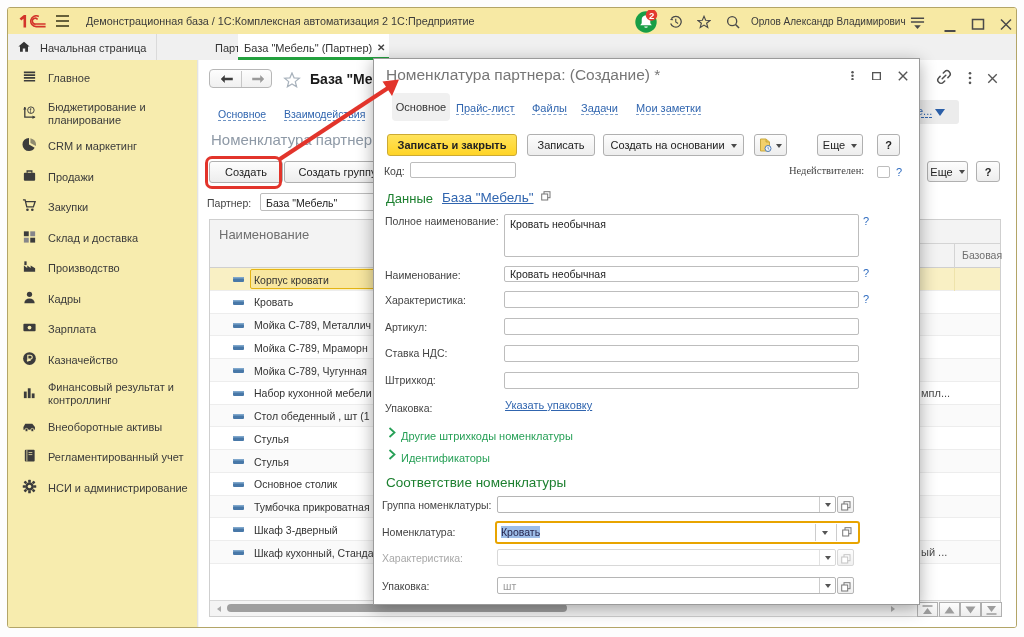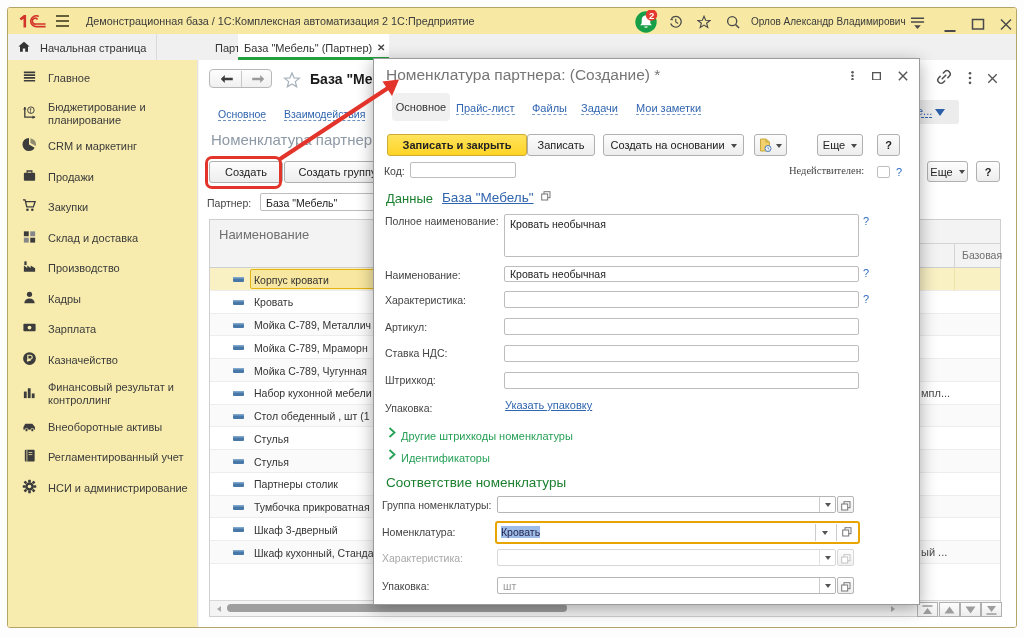--- a/index.html
+++ b/index.html
@@ -301,21 +301,21 @@
             <div class="trow" style="top: 207.39px;">
               <div class="ticon"></div>
               <div class="ttext">Стулья</div>
             </div>
             <div class="trow" style="top: 230.16px; background: rgb(250, 250, 250);">
               <div class="ticon"></div>
               <div class="ttext">Стулья</div>
             </div>
             <div class="trow" style="top: 252.93px;">
               <div class="ticon"></div>
-              <div class="ttext">Партнеры столик</div>
+              <div class="ttext">Основное столик</div>
             </div>
             <div class="trow" style="top: 275.7px; background: rgb(250, 250, 250);">
               <div class="ticon"></div>
               <div class="ttext">Тумбочка прикроватная</div>
             </div>
             <div class="trow" style="top: 298.47px;">
               <div class="ticon"></div>
               <div class="ttext">Шкаф 3-дверный</div>
             </div>
             <div class="trow" style="top: 321.24px; background: rgb(250, 250, 250);">
@@ -390,21 +390,21 @@
     <svg style="position:absolute;left:524px;top:12px;width:10px;height:10px" viewBox="0 0 10 10">
           <path d="M0.8 0.8 L9.2 9.2 M9.2 0.8 L0.8 9.2" stroke="#555" stroke-width="1.4"></path>
         </svg>
 
     <div style="position:absolute;left:18px;top:34px;width:58px;height:28px;background:#f0f0f0;border-radius:4px;text-align:center;line-height:28px;font-size:11px;color:#333;">Основное</div>
     <span class="dlink" style="left:82px;top:43px;">Прайс-лист</span>
     <span class="dlink" style="left:158px;top:43px;">Файлы</span>
     <span class="dlink" style="left:207px;top:43px;">Задачи</span>
     <span class="dlink" style="left:262px;top:43px;">Мои заметки</span>
 
-    <div class="btn" style="left:13px;top:75px;width:140px;height:22px;background:linear-gradient(#ffe35c,#ffd426);border:1px solid #ccaa33;font-weight:bold;">Записать и закрыть</div>
+    <div class="btn" style="left:13px;top:75px;width:130px;height:22px;background:linear-gradient(#ffe35c,#ffd426);border:1px solid #ccaa33;font-weight:bold;">Записать и закрыть</div>
     <div class="btn" style="left:153px;top:75px;width:68px;height:22px;">Записать</div>
     <div class="btn" style="left:229px;top:75px;width:141px;height:22px;">Создать на основании<span class="darr"></span></div>
     <div class="btn" style="left:380px;top:75px;width:33px;height:22px;">
           <svg width="13" height="14" viewBox="0 0 13 14">
             <path d="M1.5 1 H7 L10.5 4 V13 H1.5z" fill="#f2d06b" stroke="#c9a93e"></path>
             <path d="M7 1 V4 H10.5" fill="#e7bf4f" stroke="#c9a93e"></path>
             <circle cx="9" cy="10.5" r="3" fill="#eef4fb" stroke="#4f7cb8" stroke-width="1"></circle>
             <path d="M9 9 v1.6 l1.2 0.7" stroke="#4f7cb8" stroke-width="0.8" fill="none"></path>
           </svg>
           <span class="darr" style="margin-left:4px;"></span>

